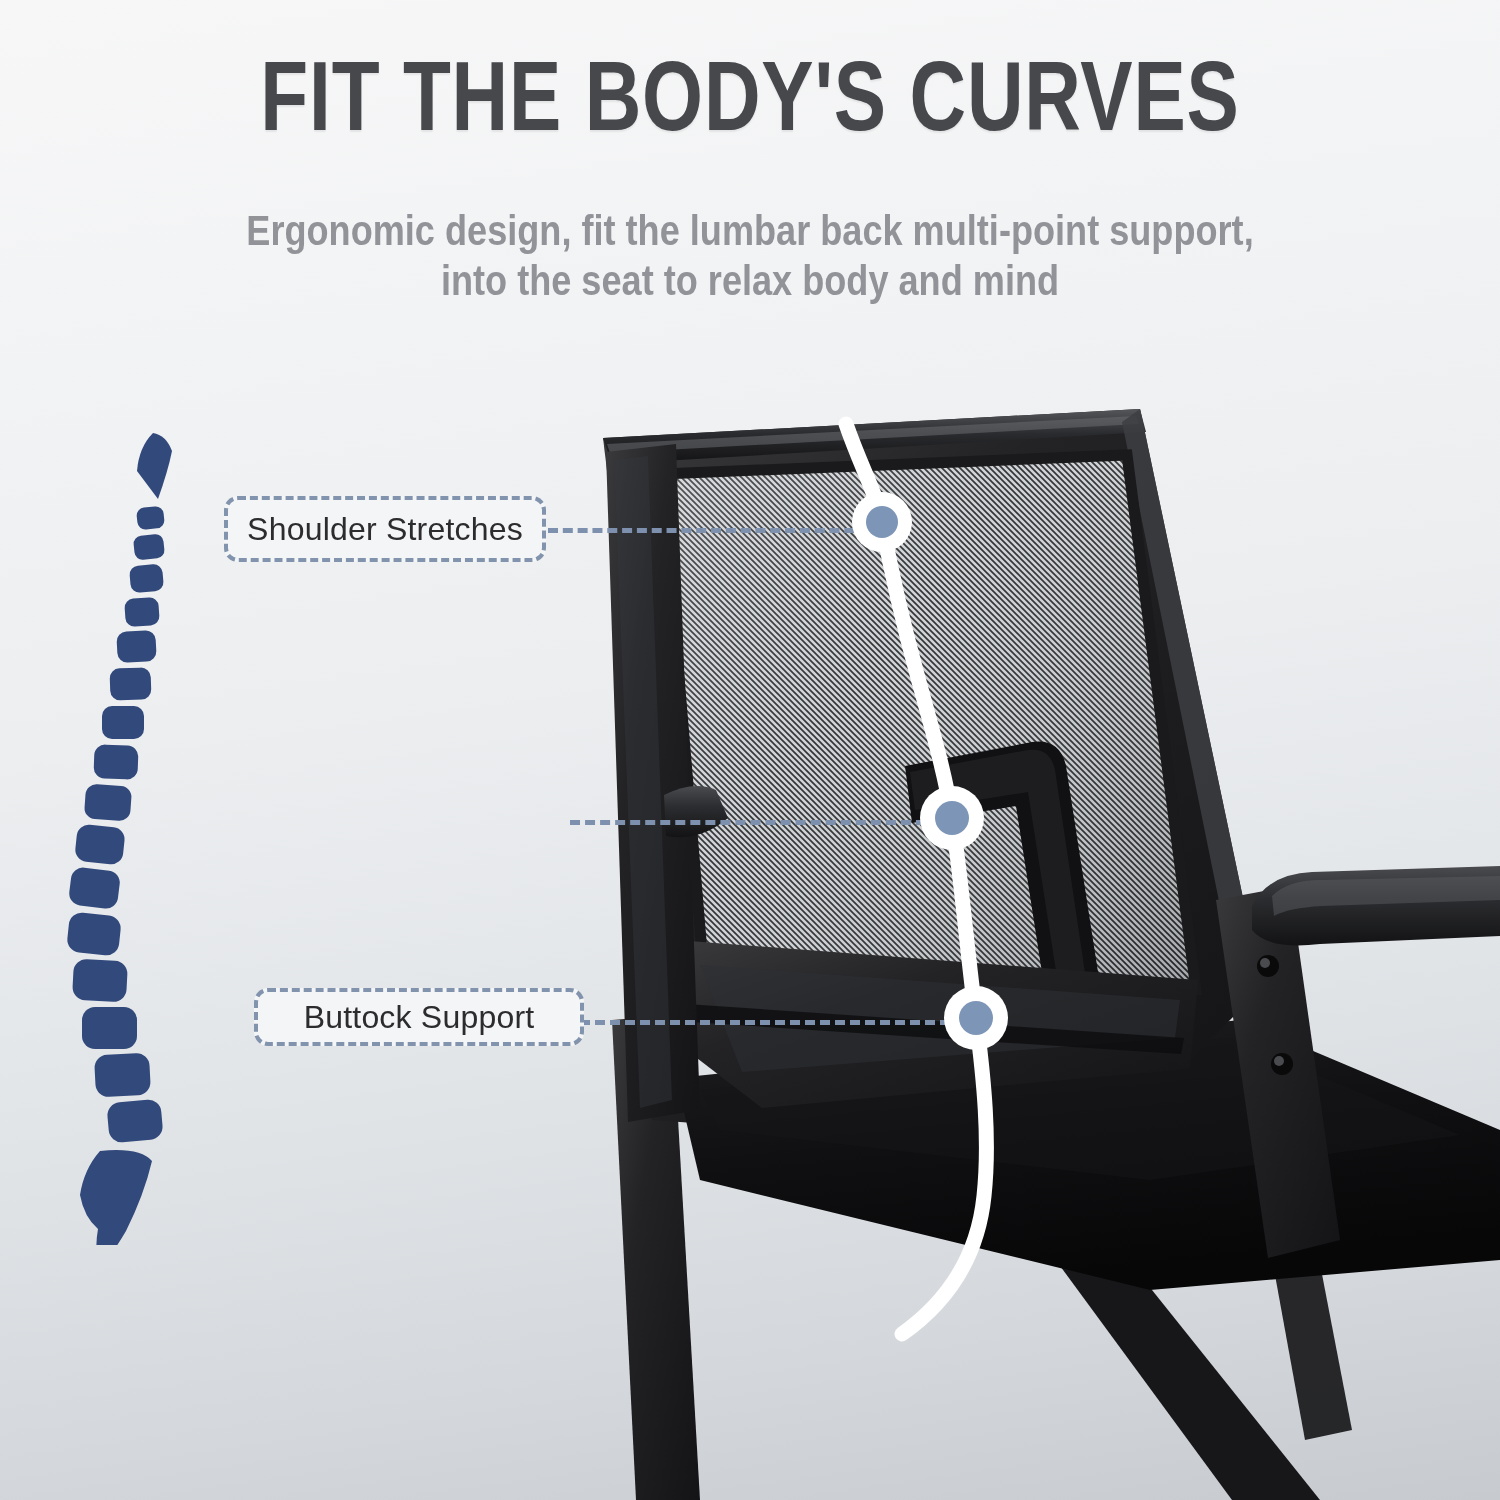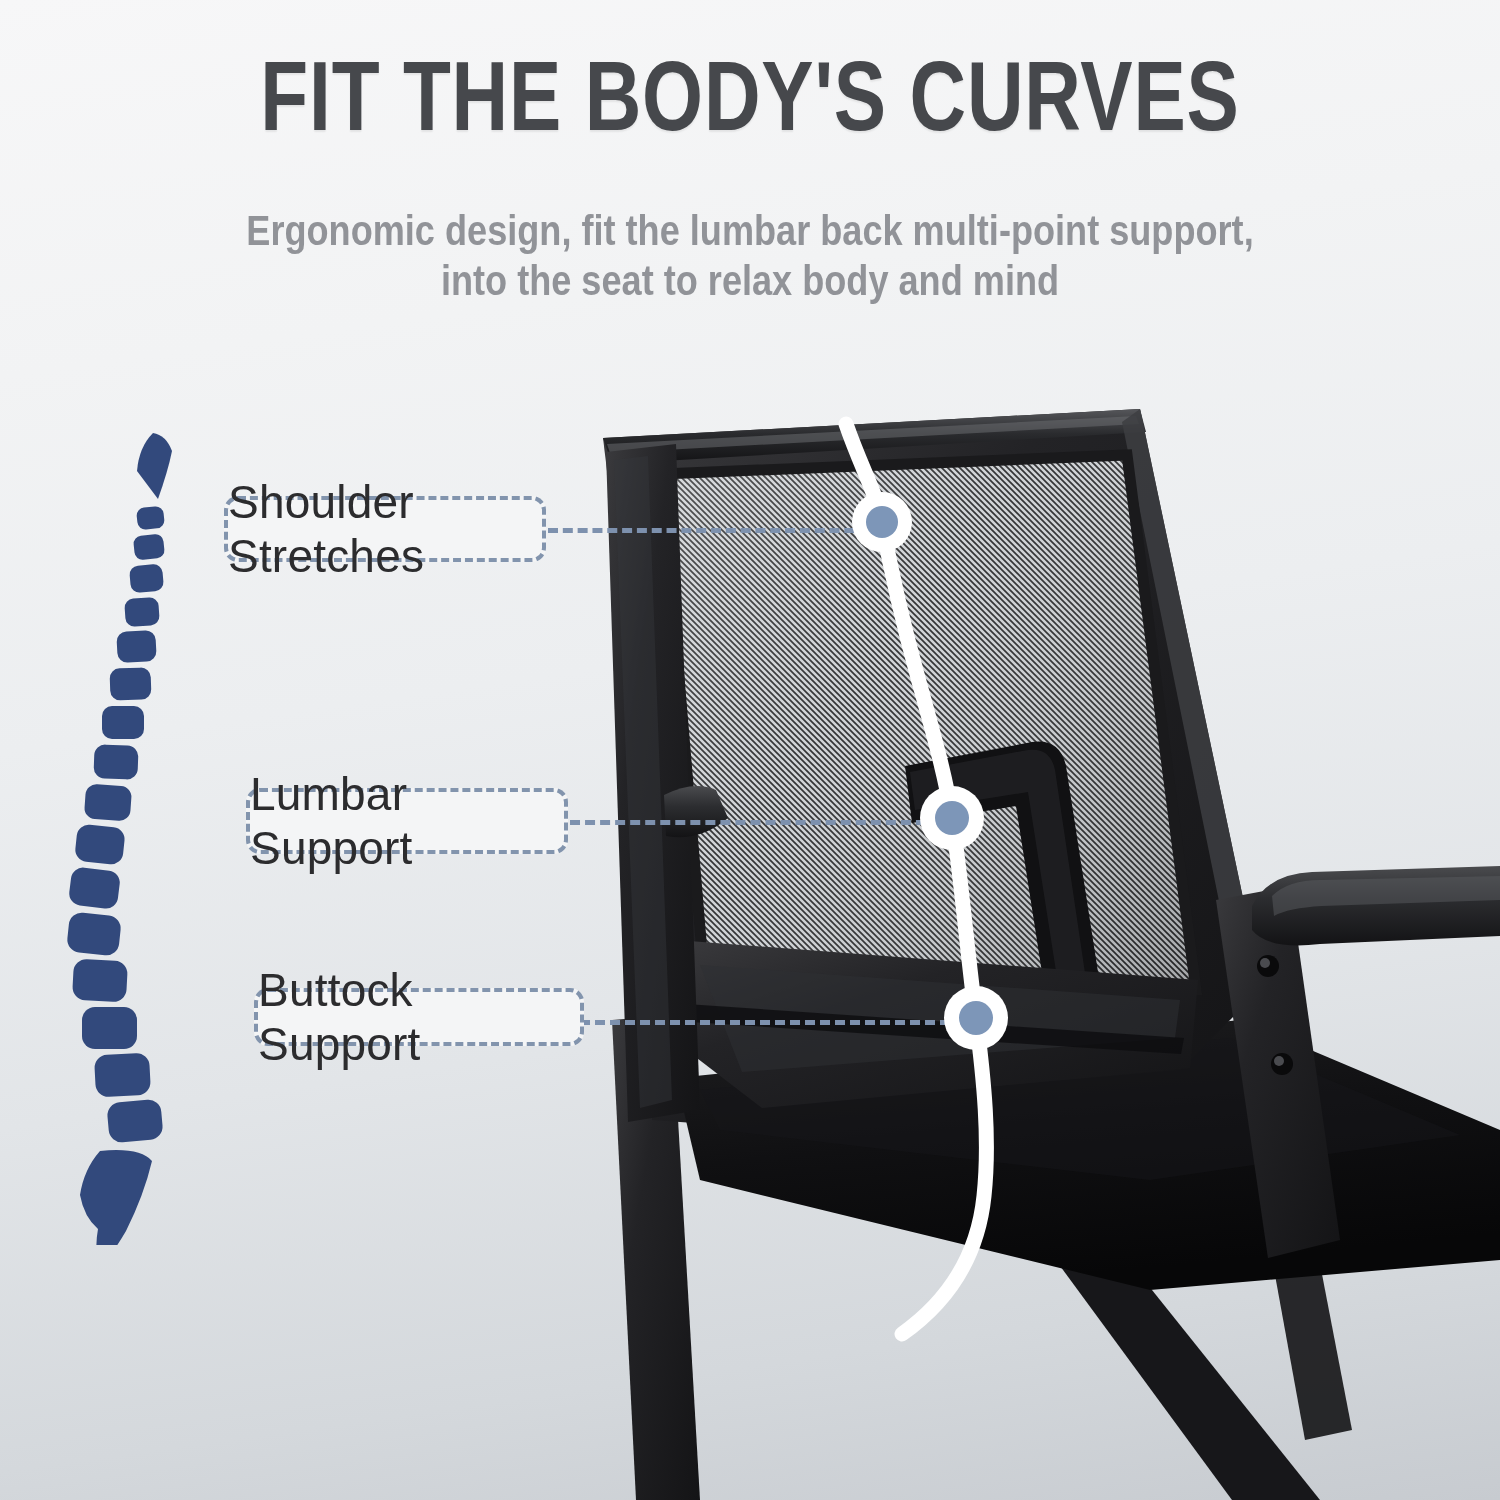--- a/index.html
+++ b/index.html
@@ -28,23 +28,23 @@
     color:#919398;letter-spacing:0px;
     transform:scaleX(.84);transform-origin:50% 50%;
   }
   #subtitle .l2{display:block;}
   
   .callout{
     position:absolute;
     background:#f4f5f6;
     border:4px dashed #8294ad;
     border-radius:14px;
-    display:flex;align-items:center;justify-content:flex-start;
+    display:flex;align-items:center;justify-content:center;
     color:#2c2c2e;
-    font-size:46px;font-weight:400;
+    font-size:32px;font-weight:400;
     letter-spacing:.2px;
     box-sizing:border-box;
     z-index:30;
   }
   
   .dash{
     position:absolute;height:0;border-top:5px dashed #7d91ae;
     z-index:25;
   }
   
@@ -206,23 +206,20 @@
   </svg>
 
   <div class="dash" style="left:548px;top:528px;width:336px;"></div>
   <div class="dash" style="left:570px;top:820px;width:386px;"></div>
   <div class="dash" style="left:580px;top:1020px;width:400px;"></div>
 
   <div class="callout" style="left:224px;top:496px;width:322px;height:66px;">
     <span>Shoulder Stretches</span>
   </div>
 
-  <div class="callout" style="left:246px;top:788px;width:322px;height:66px;">
-    <span>Lumbar Support</span>
-  </div>
 
   <div class="callout" style="left:254px;top:988px;width:330px;height:58px;">
     <span>Buttock Support</span>
   </div>
 
   <div id="title">FIT THE BODY'S CURVES</div>
 
   <div id="subtitle">
     <span class="l1">Ergonomic design, fit the lumbar back multi-point support,</span>
     <span class="l2">into the seat to relax body and mind</span>

